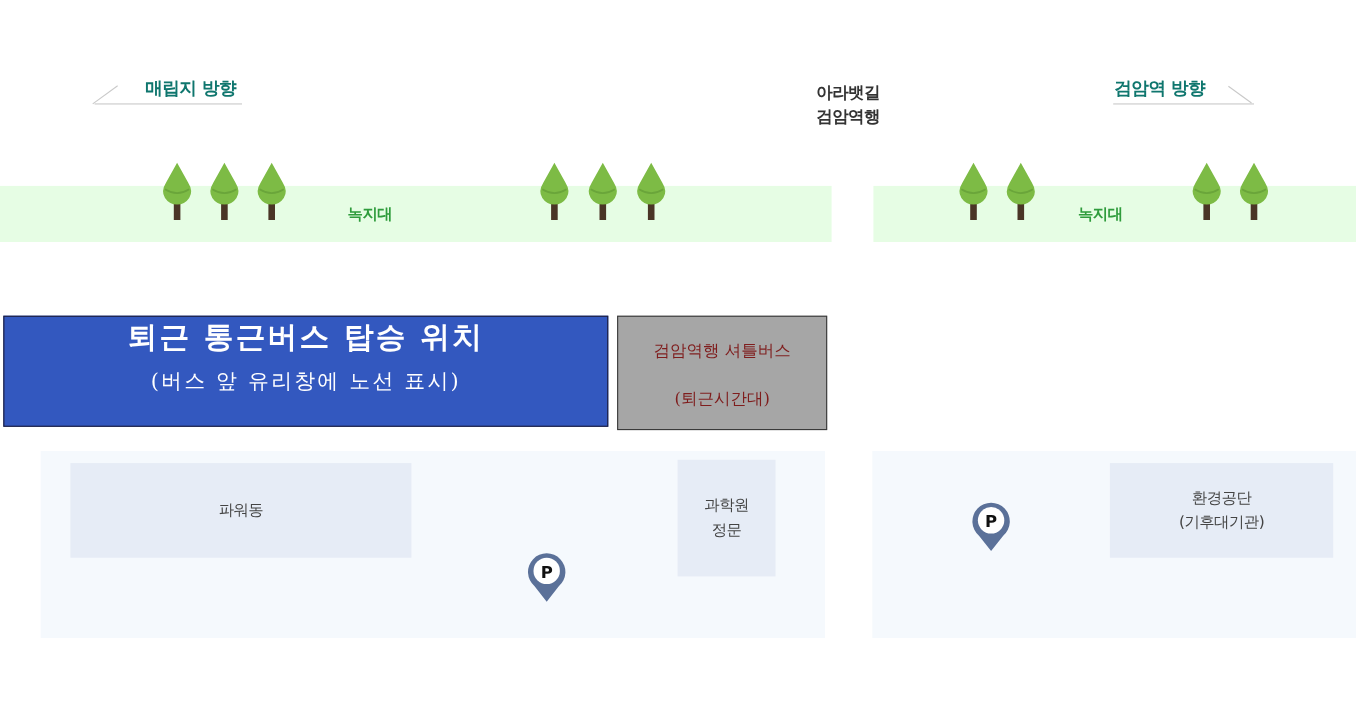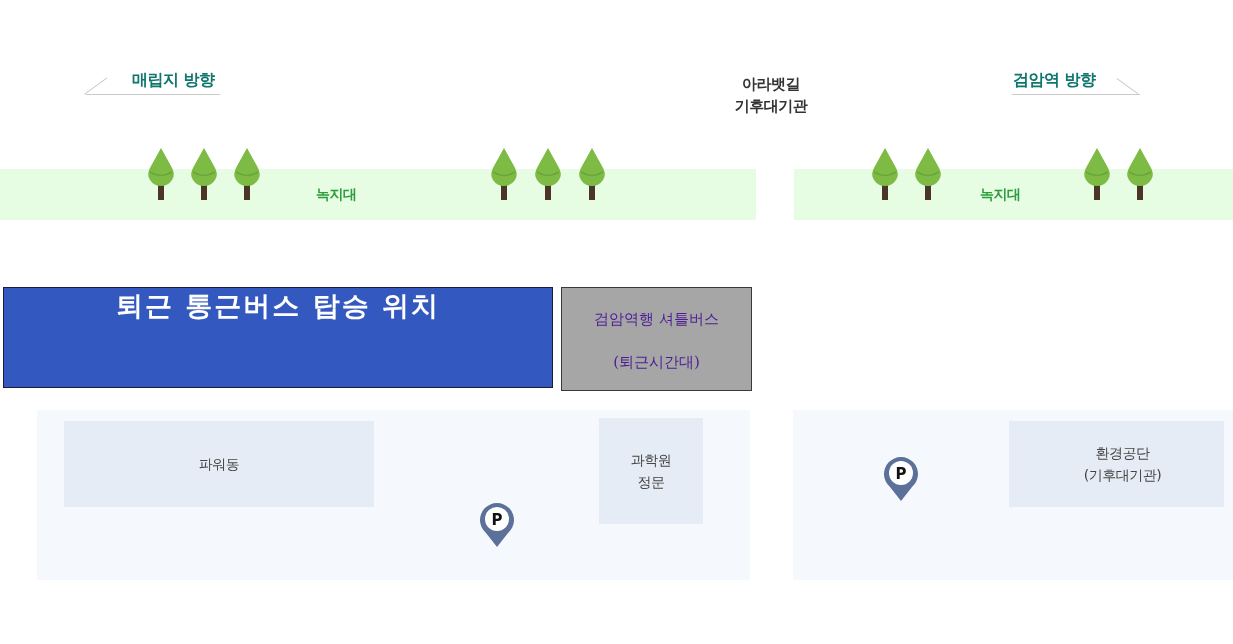--- a/index.html
+++ b/index.html
@@ -19,42 +19,42 @@
   .tree { position: absolute; width: 34px; height: 56px; }
 
   .boarding-box { position: absolute; left: 3px; top: 287px; width: 550px; height: 101px;
                   background: #3358bf; border: 1px solid #1c1c3a; box-sizing: border-box;
                   color: #fff; text-align: center; font-family: "DejaVu Serif", "Liberation Serif", serif; }
   .boarding-title { font-size: 27px; font-weight: bold; margin-top: 0; letter-spacing: 2px; }
   .boarding-sub { font-size: 19px; margin-top: 10px; letter-spacing: 2px; }
 
   .shuttle-box { position: absolute; left: 561px; top: 287px; width: 191px; height: 104px;
                  background: #a6a6a6; border: 1px solid #3a3a3a; box-sizing: border-box;
-                 color: #4c1d95; text-align: center; font-family: "DejaVu Serif", "Liberation Serif", serif; }
+                 color: #7f1d1d; text-align: center; font-family: "DejaVu Serif", "Liberation Serif", serif; }
   .shuttle-title { font-size: 15px; margin-top: 22px; }
   .shuttle-sub { font-size: 15px; margin-top: 24px; }
 
   .zone { position: absolute; background: #f5f9fd; }
   .building { position: absolute; background: #e6ecf6; display: flex; align-items: center; justify-content: center;
               text-align: center; font-size: 14px; color: #444; line-height: 22px; letter-spacing: -0.5px; }
 
   .pin { position: absolute; width: 40px; height: 52px; }
 </style>
 </head>
 <body>
 
 <div>
   <div class="dir-slant" style="left:84px; top:80px; transform: rotate(-36deg); transform-origin: left top; top:94px;"></div>
   <div class="dir-line" style="left:86px; top:94px; width:134px;"></div>
   <div class="abs dir-label" style="left:132px; top:70px;">매립지 방향</div>
 </div>
 
 <div class="abs road-label" style="left:726px; top:53px; width:90px;margin-top:20px;">
   <div>아라뱃길</div>
-  <div>기후대기관</div>
+  <div>검암역행</div>
 </div>
 
 <div>
   <div class="dir-line" style="left:1012px; top:94px; width:128px;"></div>
   <div class="dir-slant" style="left:1117px; top:78px; width:26px; transform: rotate(36deg); transform-origin: left top;"></div>
   <div class="abs dir-label" style="left:1013px; top:70px;">검암역 방향</div>
 </div>
 
 <div class="greenbelt" style="left:0px; top:169px; width:756px; height:51px;"></div>
 <div class="greenbelt-label" style="left:316px; top:186px;">녹지대</div>
@@ -100,42 +100,43 @@
   </svg>
 <svg class="tree" style="left:1080px; top:146px;" viewBox="0 0 34 56">
     <use href="#tree-shape"></use>
   </svg>
 <svg class="tree" style="left:1123px; top:146px;" viewBox="0 0 34 56">
     <use href="#tree-shape"></use>
   </svg>
 
 <div class="boarding-box">
   <div class="boarding-title">퇴근 통근버스 탑승 위치</div>
+  <div class="boarding-sub">(버스 앞 유리창에 노선 표시)</div>
 </div>
 
 <div class="shuttle-box">
   <div class="shuttle-title">검암역행 셔틀버스</div>
   <div class="shuttle-sub">(퇴근시간대)</div>
 </div>
 
 <div class="zone" style="left:37px; top:410px; width:713px; height:170px;"></div>
 <div class="zone" style="left:793px; top:410px; width:440px; height:170px;"></div>
 
 <div class="building" style="left:64px; top:421px; width:310px; height:86px;">
   <span>파워동</span>
 </div>
 
-<div class="building" style="left:599px; top:418px; width:104px; height:106px;align-items:center;">
+<div class="building" style="left:616px; top:418px; width:89px; height:106px;align-items:center;">
   <div>
     <div>과학원</div>
     <div>정문</div>
   </div>
 </div>
 
-<div class="building" style="left:1009px; top:421px; width:203px; height:86px;padding-left:12px;">
+<div class="building" style="left:1009px; top:421px; width:203px; height:86px;">
   <div>
     <div>환경공단</div>
     <div>(기후대기관)</div>
   </div>
 </div>
 
 <svg width="0" height="0" style="position:absolute">
   <defs>
     <g id="pin-shape">
       <path d="M20 50 L9 36 A17 17 0 1 1 31 36 Z" fill="#5b7199"></path>

